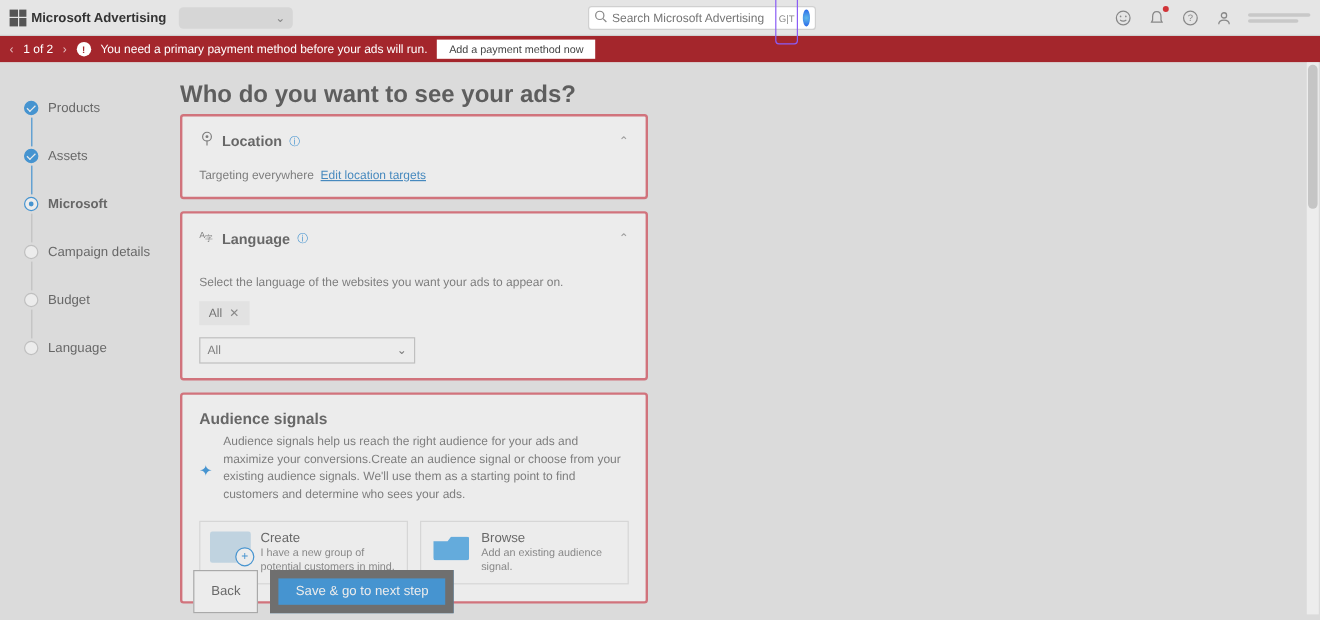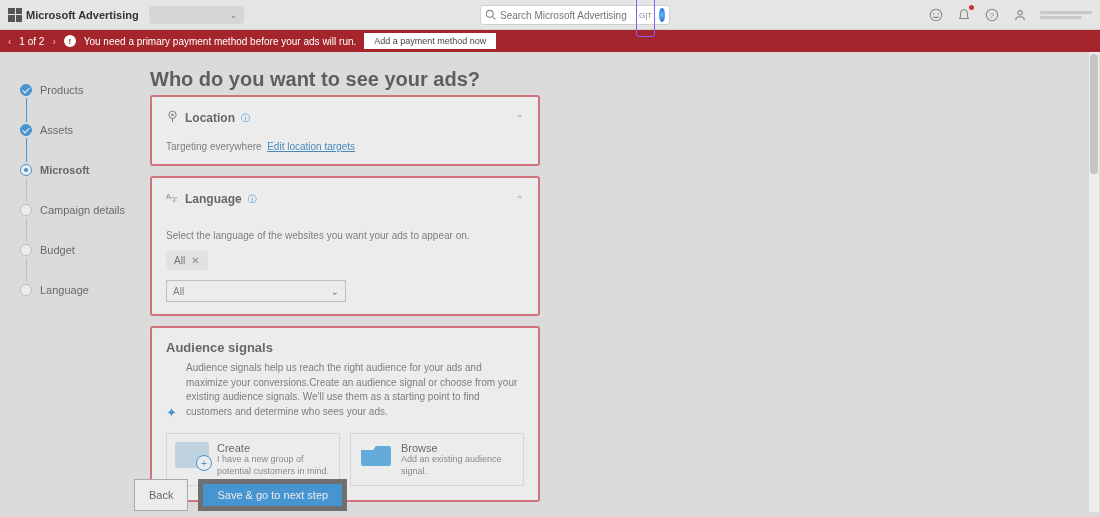--- a/index.html
+++ b/index.html
@@ -12,21 +12,21 @@
   .logo-area { display: flex; align-items: center; gap: 4px; }
   .ms-logo { width: 14px; height: 14px; display: grid; grid-template: 1fr 1fr / 1fr 1fr; gap: 1px; }
   .ms-logo span { background: #555; }
   .brand { font-size: 11px; font-weight: 600; color: #333; }
   .tenant-pill {
     margin-left: 10px; width: 95px; height: 18px; background: #d6d6d6;
     border-radius: 4px; display: flex; align-items: center; justify-content: flex-end; padding: 0 6px;
     color: #888; font-size: 10px;
   }
   .search-wrap {
-    position: absolute; left: 480px; top: 5px; width: 190px; height: 20px;
+    position: absolute; left: 490px; top: 5px; width: 190px; height: 20px;
     background: #fff; border: 1px solid #d0d0d0; border-radius: 3px;
     display: flex; align-items: center; padding: 0 4px; gap: 4px;
   }
   .search-wrap input {
     border: none; outline: none; font-size: 10px; color: #666; flex: 1; background: transparent;
   }
   .search-badge {
     border: 1px solid #8b5cf6; border-radius: 3px; font-size: 8px; padding: 16px 2px; color: #888;
   }
   .copilot-badge {
@@ -107,21 +107,21 @@
     padding: 4px 8px; margin-top: 10px; font-size: 10px; color: #444;
   }
   .chip-x { color: #666; cursor: pointer; font-size: 10px; }
   .lang-select {
     margin-top: 10px; width: 180px; height: 22px; border: 1px solid #bbb;
     display: flex; align-items: center; justify-content: space-between;
     padding: 0 6px; font-size: 10px; color: #555; background: #fff; cursor: pointer;
   }
 
   .aud-title { font-size: 13px; font-weight: 600; color: #333; }
-  .aud-body { display: flex; align-items: flex-end; gap: 6px; margin-top: 6px; }
+  .aud-body { display: flex; align-items: center; gap: 6px; margin-top: 6px; }
   .sparkle {
     width: 14px; height: 14px; position:relative; flex-shrink:0; margin-top:1px;
   }
   .sparkle::before {
     content:"✦"; position:absolute; font-size:13px; color:#0078d4; left:0;
   }
   .aud-text { font-size: 10px; color: #555; line-height: 1.45; }
 
   .aud-cards { display: flex; gap: 10px; margin-top: 14px; }
   .aud-card {
@@ -138,28 +138,28 @@
   .browse-icon::before {
     content: "";
     position: absolute; left: 2px; top: 4px; width: 30px; height: 20px;
     background: #2e9be6; clip-path: polygon(0 20%, 40% 20%, 50% 0, 100% 0, 100% 100%, 0 100%);
     border-radius: 2px;
   }
   .card-text .ct-title { font-size: 11px; font-weight: 400; color: #333; }
   .card-text .ct-sub { font-size: 9px; color: #666; line-height: 1.3; }
 
   .footer-btns {
-    position: absolute; left: 134px; bottom: 6px; display: flex; gap: 10px;
+    position: absolute; left: 161px; bottom: 6px; display: flex; gap: 10px;
   }
   .btn-secondary {
     background: #fff; border: 1px solid #999; color: #333; font-size: 11px;
     padding: 5px 14px; cursor: pointer;
   }
   .btn-primary {
-    background: #0078d4; border: 5px solid #404040; color: #fff; font-size: 11px;
+    background: #0078d4; border: 7px solid #404040; color: #fff; font-size: 11px;
     padding: 5px 14px; cursor: pointer;
   }
 
   .right-scroll {
     position:absolute; right:1px; top:52px; width:10px; height:460px; background:#ededed;
   }
   .right-scroll::after{
     content:""; position:absolute; top:2px; left:1px; width:8px; height:120px; background:#c5c5c5; border-radius:4px;
   }
 </style>

